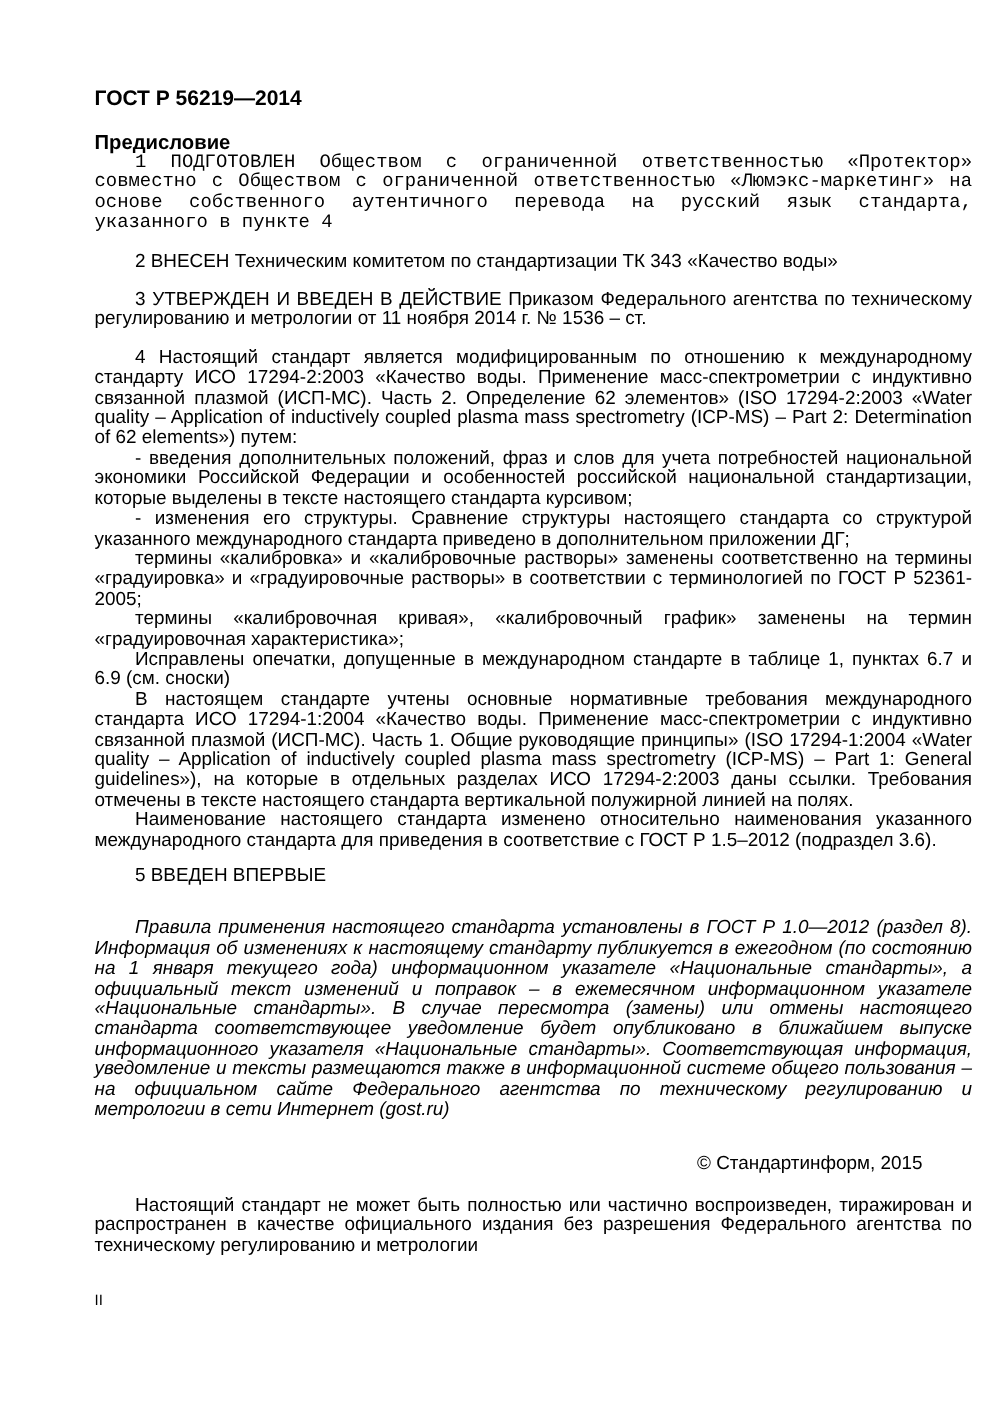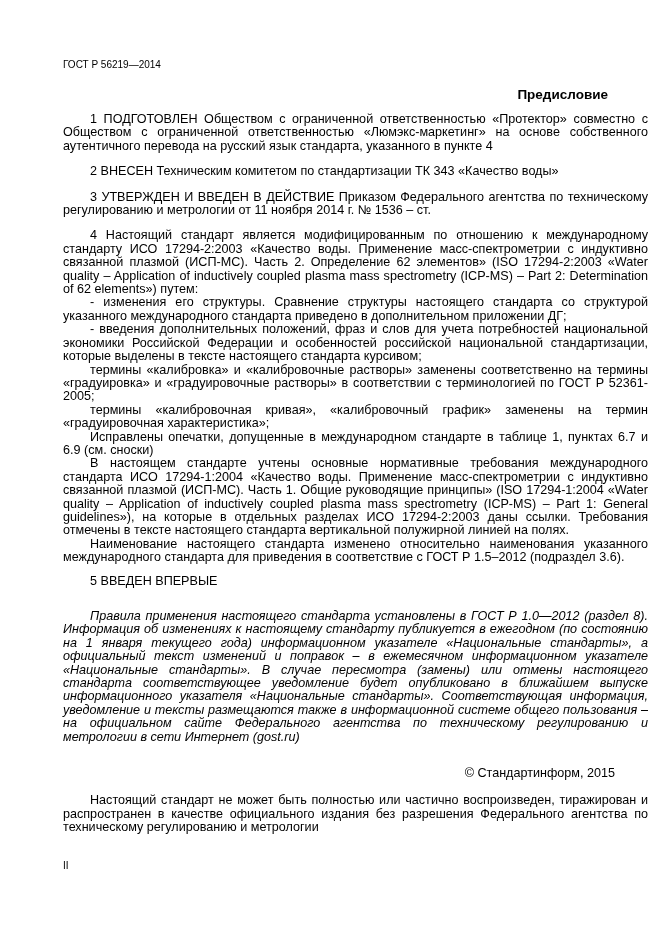--- a/index.html
+++ b/index.html
@@ -15,42 +15,42 @@
     color: #000000;
     overflow: hidden;
   }
   .page {
     position: absolute;
     left: 63px;
     top: 58px;
     width: 585px;
   }
   .doc-code {
-    font-weight: normal;
-    font-size: 10px;
+    font-weight: bold;
+    font-size: 14px;
     line-height: 14px;
     text-align: left;
   }
   .page-title {
     margin-top: 15px;
-    text-align: right;
+    text-align: left;
     font-weight: bold;
     font-size: 13.5px;
     line-height: 15px;
     padding-right: 40px; 
   }
   .para {
     font-size: 12.6px;
     line-height: 13.4px;
     text-align: justify;
     text-indent: 27px;
     hyphens: auto;
     -webkit-hyphens: auto;
   }
-  .first-para { margin-top: 11px; }
+  .first-para { margin-top: 0; font-family: Liberation Mono, monospace; }
   .numbered  { margin-top: 12px; }
   .sub-para  { margin-top: 0; }
   .introduced { margin-top: 10px; text-align: left; }
   .italic-block {
     margin-top: 22px;
     font-style: italic;
   }
   .copyright-line {
     margin-top: 23px;
     font-size: 12.6px;
@@ -78,23 +78,23 @@
   <div class="page-title">Предисловие</div>
 
   <div class="para first-para" lang="ru">1 ПОДГОТОВЛЕН Обществом с ограниченной ответственностью «Протектор» совместно с Обществом с ограниченной ответственностью «Люмэкс-маркетинг» на основе собственного аутентичного перевода на русский язык стандарта, указанного в пункте 4</div>
 
   <div class="para numbered" lang="ru">2 ВНЕСЕН Техническим комитетом по стандартизации ТК 343 «Качество воды»</div>
 
   <div class="para numbered" lang="ru">3 УТВЕРЖДЕН И ВВЕДЕН В ДЕЙСТВИЕ Приказом Федерального агентства по техническому регулированию и метрологии от 11 ноября 2014 г. № 1536 – ст.</div>
 
   <div class="para numbered" lang="ru">4 Настоящий стандарт является модифицированным по отношению к международному стандарту ИСО 17294-2:2003 «Качество воды. Применение масс-спектрометрии с индуктивно связанной плазмой (ИСП-МС). Часть 2. Определение 62 элементов» (ISO 17294-2:2003 «Water quality – Application of inductively coupled plasma mass spectrometry (ICP-MS) – Part 2: Determination of 62 elements») путем:</div>
 
+  <div class="para sub-para" lang="ru">- введения дополнительных положений, фраз и слов для учета потребностей национальной экономики Российской Федерации и особенностей российской национальной стандартизации, которые выделены в тексте настоящего стандарта курсивом;</div>
+
   <div class="para sub-para" lang="ru">- изменения его структуры. Сравнение структуры настоящего стандарта со структурой указанного международного стандарта приведено в дополнительном приложении ДГ;</div>
-
-  <div class="para sub-para" lang="ru">- введения дополнительных положений, фраз и слов для учета потребностей национальной экономики Российской Федерации и особенностей российской национальной стандартизации, которые выделены в тексте настоящего стандарта курсивом;</div>
 
 
 
   <div class="para sub-para" lang="ru">термины «калибровка» и «калибровочные растворы» заменены соответственно на термины «градуировка» и «градуировочные растворы» в соответствии с терминологией по ГОСТ Р 52361-2005;</div>
 
   <div class="para sub-para" lang="ru">термины «калибровочная кривая», «калибровочный график» заменены на термин «градуировочная характеристика»;</div>
 
   <div class="para sub-para" lang="ru">Исправлены опечатки, допущенные в международном стандарте в таблице 1, пунктах 6.7 и 6.9 (см. сноски)</div>
 
   <div class="para sub-para" lang="ru">В настоящем стандарте учтены основные нормативные требования международного стандарта ИСО 17294-1:2004 «Качество воды. Применение масс-спектрометрии с индуктивно связанной плазмой (ИСП-МС). Часть 1. Общие руководящие принципы» (ISO 17294-1:2004 «Water quality – Application of inductively coupled plasma mass spectrometry (ICP-MS) – Part 1: General guidelines»), на которые в отдельных разделах ИСО 17294-2:2003 даны ссылки. Требования отмечены в тексте настоящего стандарта вертикальной полужирной линией на полях.</div>

